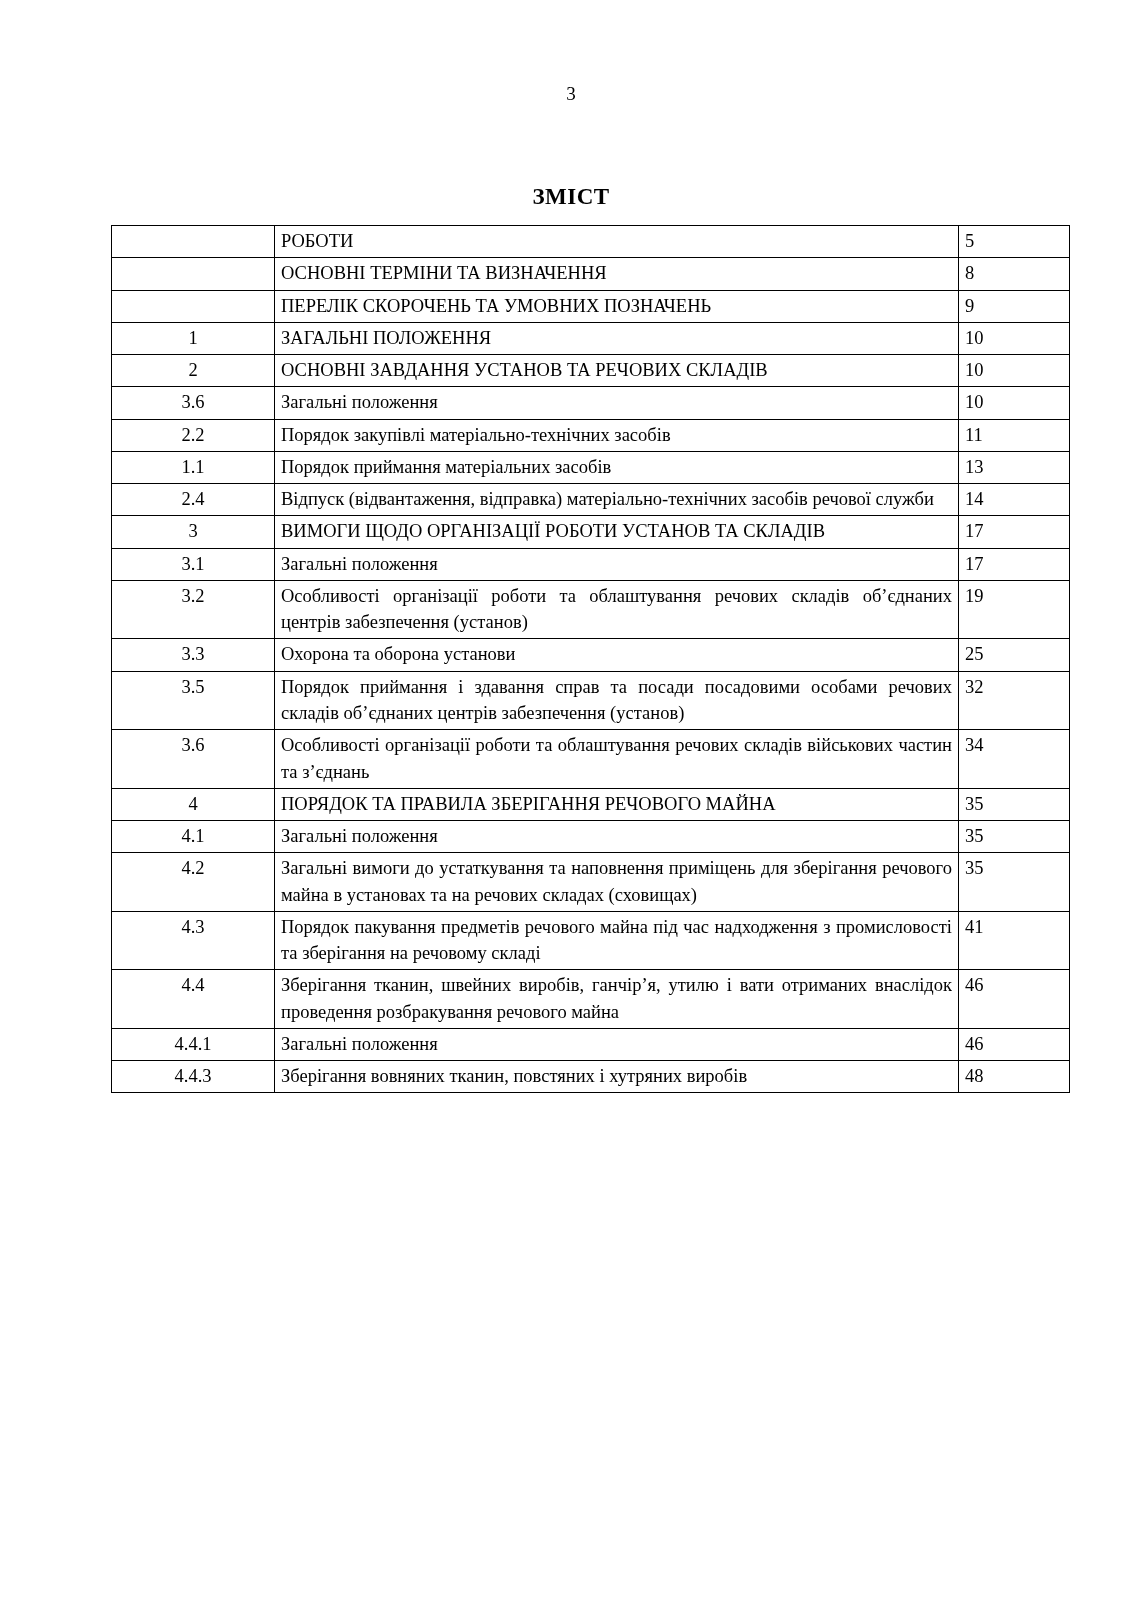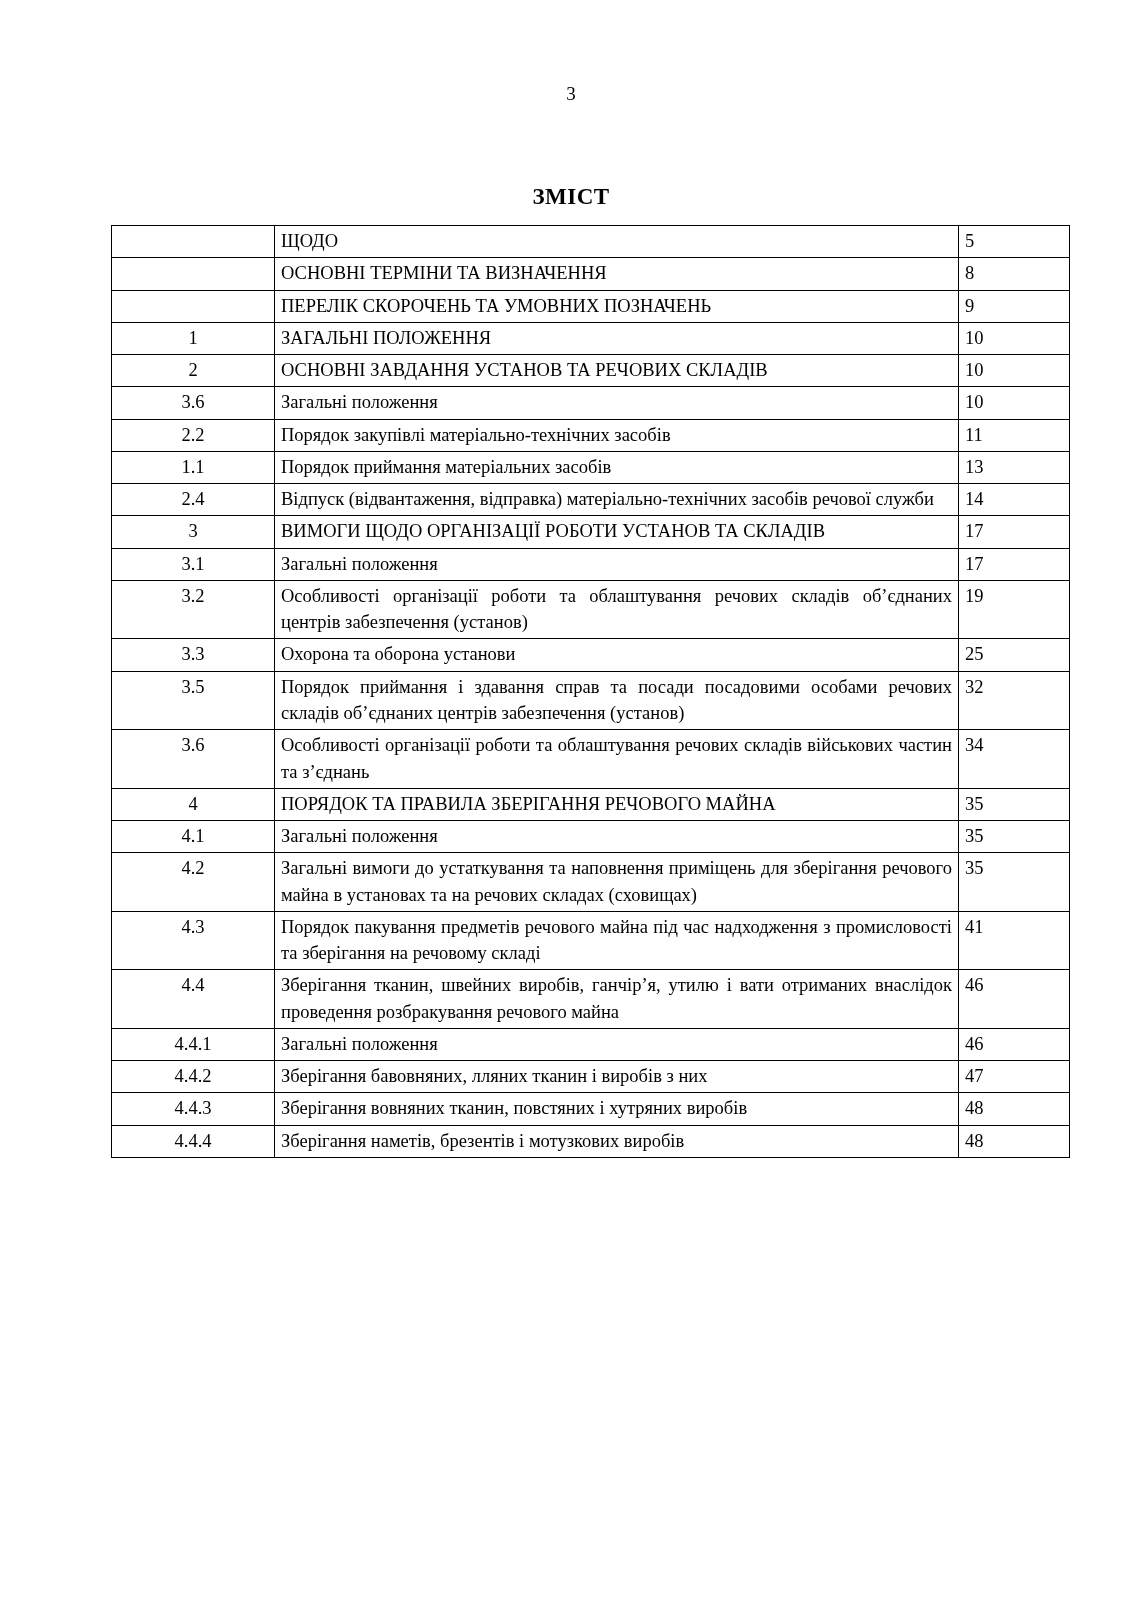--- a/index.html
+++ b/index.html
@@ -92,21 +92,21 @@
 
   <div class="page-number">3</div>
 
   <div class="doc-title">ЗМІСТ</div>
 
   <div class="toc-wrap">
     <table class="toc">
       <tbody id="toc-body">
           <tr>
             <td class="col-num"></td>
-            <td class="col-title nojust">ЩОДО</td>
+            <td class="col-title nojust">РОБОТИ</td>
             <td class="col-page">5</td>
           </tr>
           <tr>
             <td class="col-num"></td>
             <td class="col-title nojust">ОСНОВНІ ТЕРМІНИ ТА ВИЗНАЧЕННЯ</td>
             <td class="col-page">8</td>
           </tr>
           <tr>
             <td class="col-num"></td>
             <td class="col-title nojust">ПЕРЕЛІК СКОРОЧЕНЬ ТА УМОВНИХ ПОЗНАЧЕНЬ</td>
@@ -196,31 +196,21 @@
             <td class="col-num">4.4</td>
             <td class="col-title justify">Зберігання тканин, швейних виробів, ганчір’я, утилю і вати отриманих внаслідок проведення розбракування речового майна</td>
             <td class="col-page">46</td>
           </tr>
           <tr>
             <td class="col-num">4.4.1</td>
             <td class="col-title nojust">Загальні положення</td>
             <td class="col-page">46</td>
           </tr>
           <tr>
-            <td class="col-num">4.4.2</td>
-            <td class="col-title nojust">Зберігання бавовняних, лляних тканин і виробів з них</td>
-            <td class="col-page">47</td>
-          </tr>
-          <tr>
             <td class="col-num">4.4.3</td>
             <td class="col-title justify">Зберігання вовняних тканин, повстяних і хутряних виробів</td>
             <td class="col-page">48</td>
           </tr>
-          <tr>
-            <td class="col-num">4.4.4</td>
-            <td class="col-title nojust">Зберігання наметів, брезентів і мотузкових виробів</td>
-            <td class="col-page">48</td>
-          </tr>
         </tbody>
     </table>
   </div>
 
 </div>
 
 </body></html>

